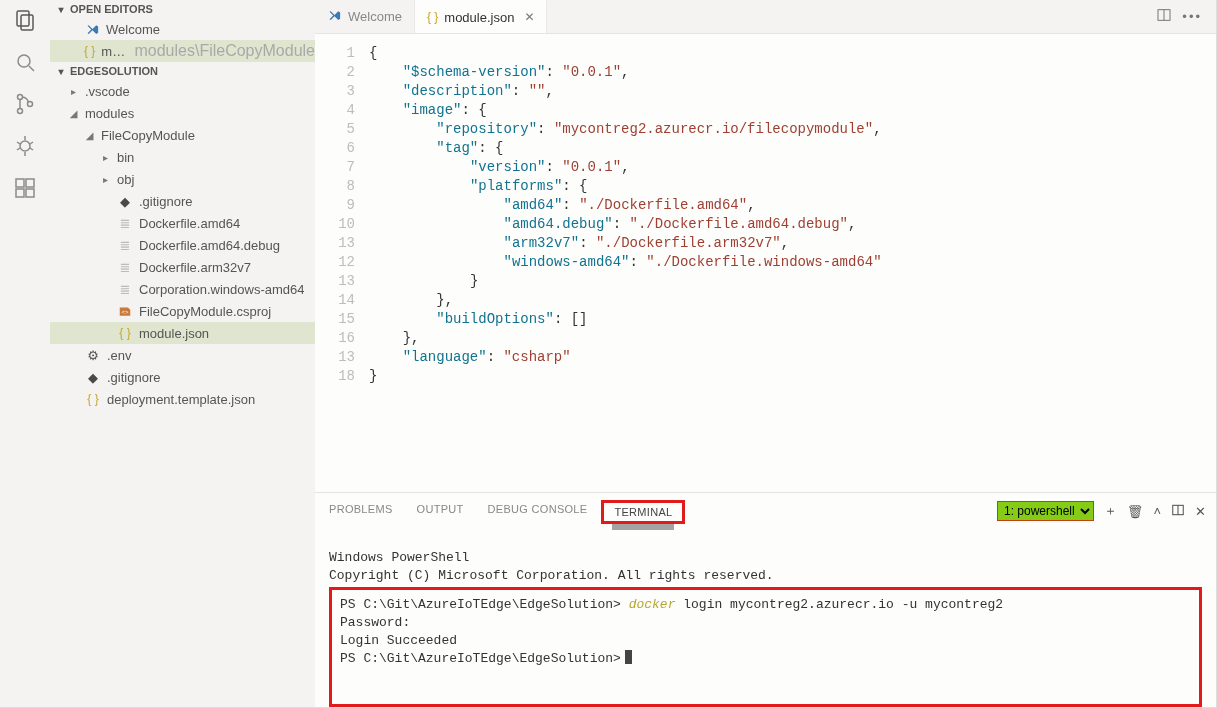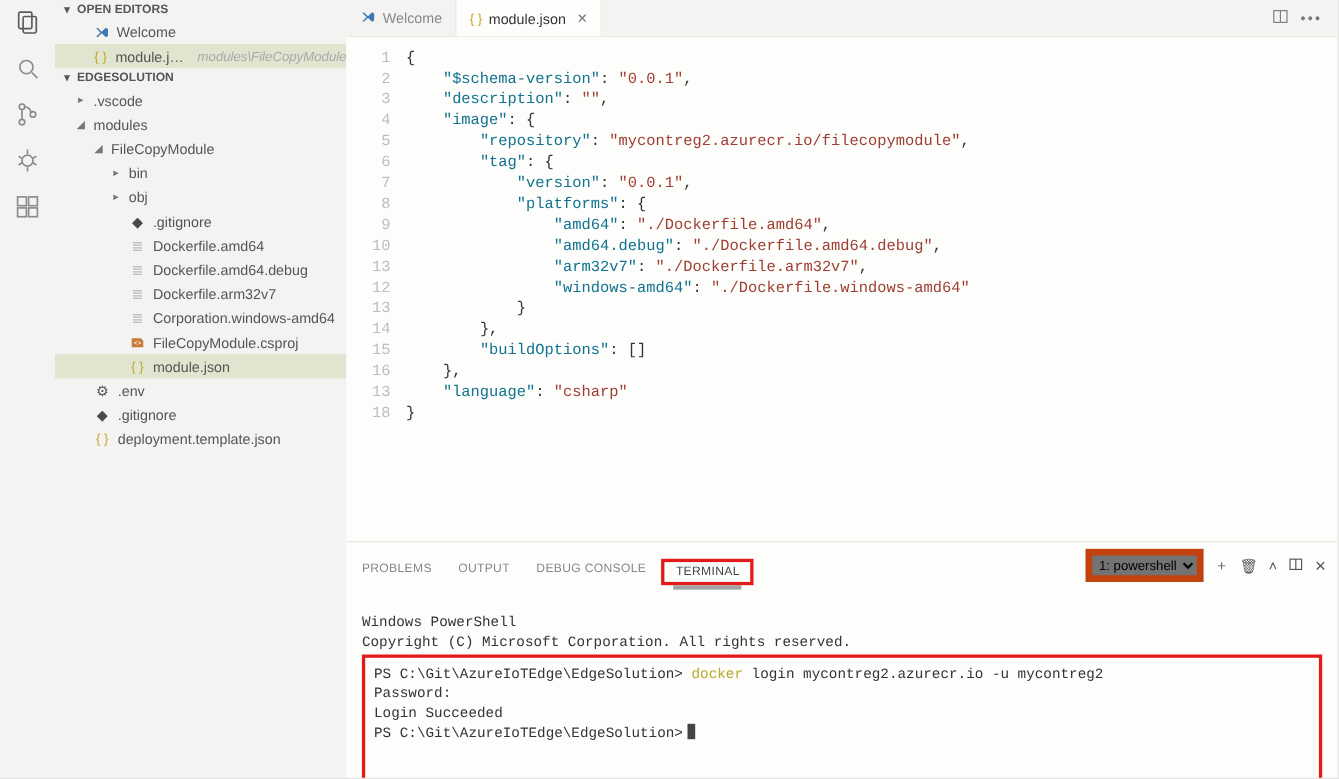--- a/index.html
+++ b/index.html
@@ -59,21 +59,21 @@
   .filelist { display:flex;flex-direction:column; }
   .item {
     display:flex;align-items:center;gap:6px;
     padding:2px 0 2px 0;
     height:22px;
     white-space:nowrap;
   }
   .item.selected { background:#dfe5cf; }
   .item .icon { width:16px; display:inline-flex; align-items:center; justify-content:center; }
   .item .lbl { overflow:hidden; text-overflow:ellipsis; }
-  .muted { color:#a9a9a9; font-style:italic; font-size:12px;}
+  .muted { color:#a9a9a9; font-size:16px;}
   .indent-1 { padding-left: 18px; }
   .indent-2 { padding-left: 34px; }
   .indent-3 { padding-left: 50px; }
 
   
   .main {
     flex:1 1 auto;
     display:flex;flex-direction:column;
     background:#fdfdfb;
     min-width:0;
@@ -140,56 +140,56 @@
   .panel-tabs {
     display:flex;align-items:flex-end;
     padding:6px 10px 0 12px;
     gap:20px;
     font-size:11px;
     color:#888;
   }
   .panel-tab { padding:4px 2px 6px 2px; cursor:pointer; letter-spacing:0.3px;}
   .panel-tab.active {
     color:#444;
-    border-bottom:4px solid #a3a3a3;
+    border-bottom:6px solid #a3a3a3;
   }
   .callout-tab {
     border:3px solid #e11b1b;
     padding:3px 8px;
     margin:-3px -8px;
   }
 
   .panel-controls{
     margin-left:auto;
     display:flex;align-items:center;gap:10px;
     color:#666;
     font-size:13px;
   }
   .panel-controls select{
     font-size:12px;
-    border:6px solid #c2410c;
-    background:#737373;
+    border:1px solid #c2410c;
+    background:#84cc16;
     padding:1px 2px;
   }
   .panel-controls .ic { cursor:pointer; color:#555; }
 
   .terminal {
     margin:10px 14px 10px 14px;
     font-family: Consolas, "Courier New", monospace;
     font-size:13px;
     line-height:18px;
     white-space:pre;
     color:#333;
   }
   .terminal-box {
     border:3px solid #e11b1b;
     padding:6px 8px 36px 8px;
     margin-top:2px;
   }
-  .term-ylw { color:#b8a82e; }
+  .term-ylw { color:#b8a82e;font-style:italic; }
   .term-cursor { display:inline-block; width:7px; height:14px; background:#444; vertical-align:-2px; margin-left:4px;}
 
   
   .fi-json { color:#c9a62b; font-size:12px; }
   .fi-gear { color:#555; }
   .fi-git  { color:#494949; }
   .fi-doc  { color:#bbbbbb; }
   .fi-csproj{ color:#3c79b5; }
   .fi-cs   { color:#3c79b5; }
   .tri { font-size:10px; color:#777; width:11px; text-align:center;}

